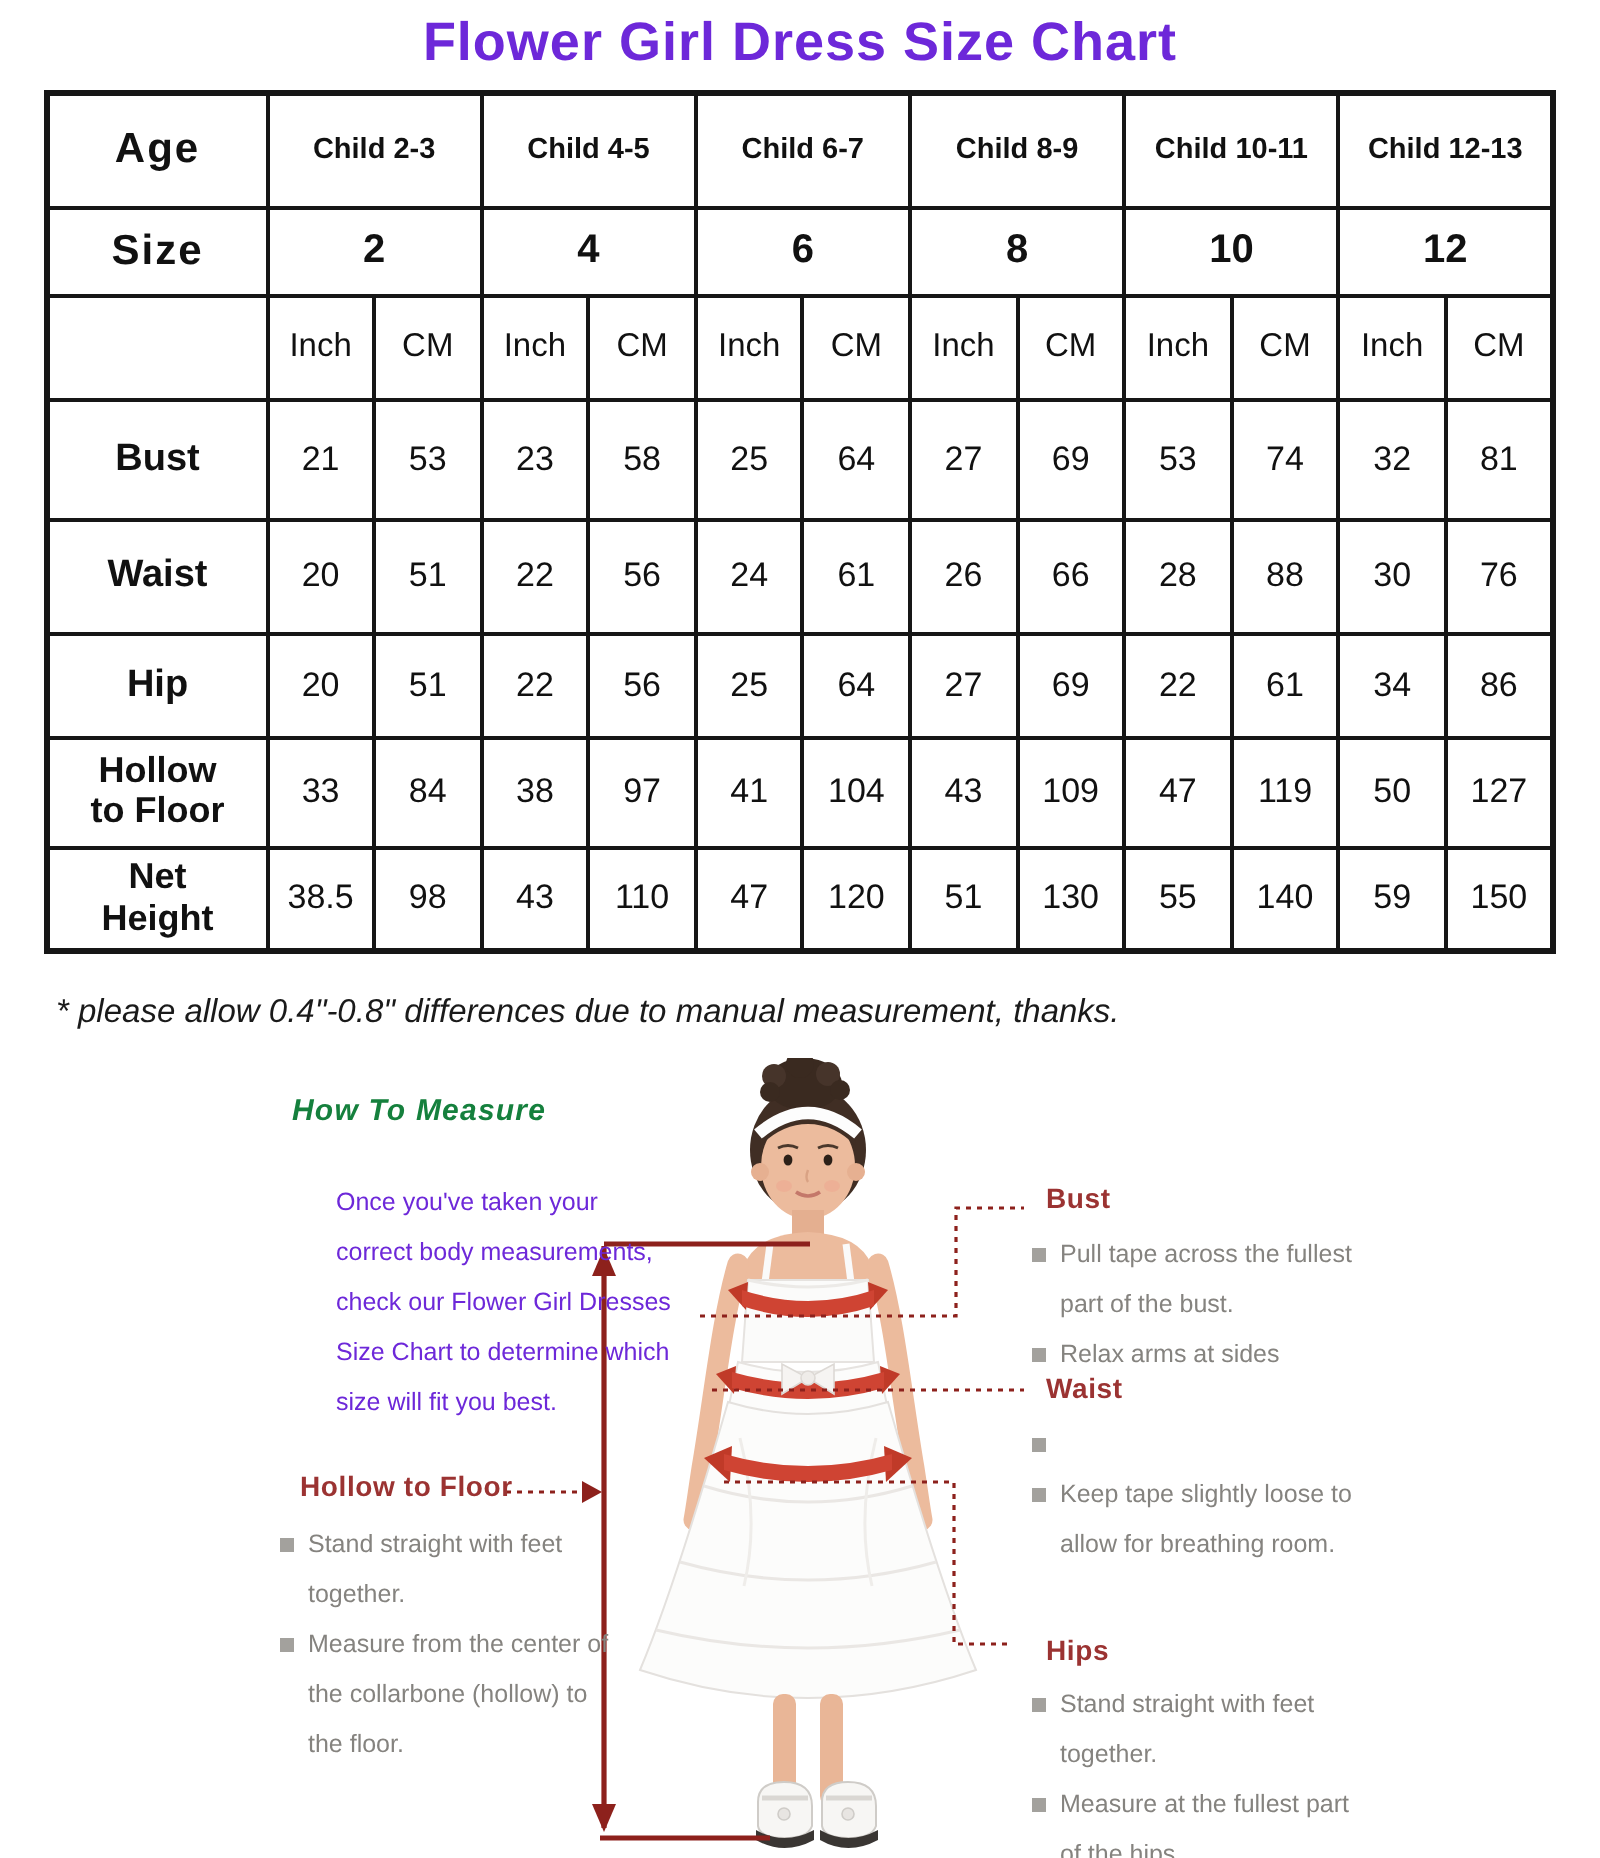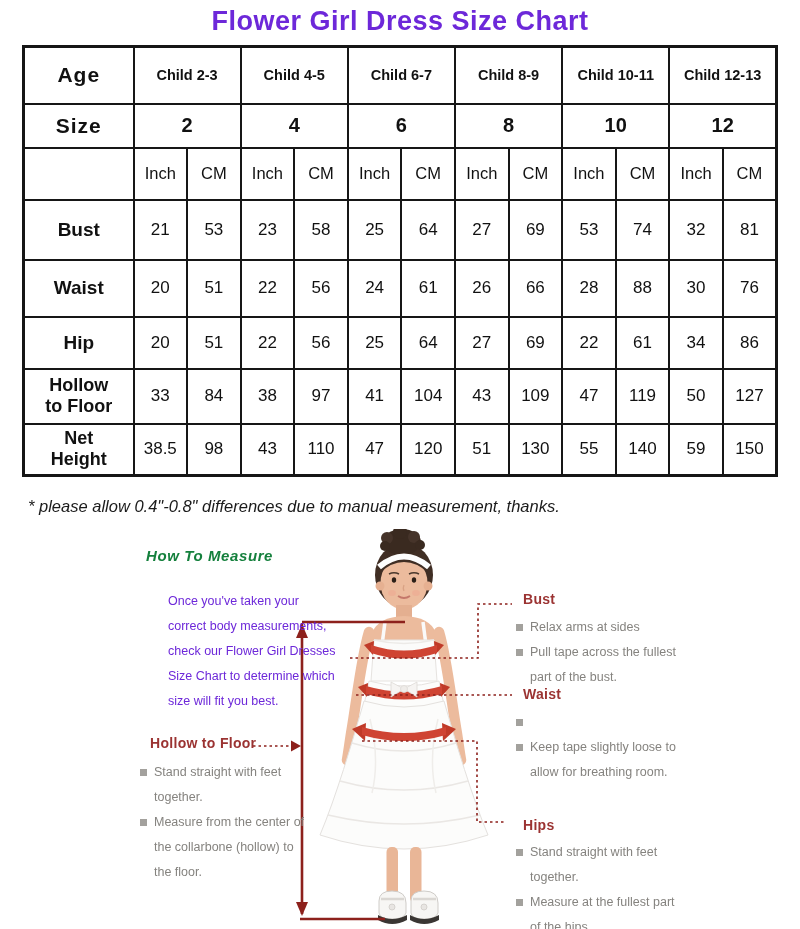--- a/index.html
+++ b/index.html
@@ -311,22 +311,22 @@
     <div class="intro">Once you've taken your correct body measurements, check our Flower Girl Dresses Size Chart to determine which size will fit you best.</div>
 
     <div class="red-head hollow-head">Hollow to Floor</div>
     <div class="bullets bullets-hollow">
       <div class="bullet"><span class="sq"></span><span>Stand straight with feet together.</span></div>
       <div class="bullet"><span class="sq"></span><span>Measure from the center of the collarbone (hollow) to the floor.</span></div>
     </div>
 
     <div class="red-head bust-head">Bust</div>
     <div class="bullets bullets-bust">
+      <div class="bullet"><span class="sq"></span><span>Pull tape across the fullest part of the bust.</span></div>
       <div class="bullet"><span class="sq"></span><span>Relax arms at sides</span></div>
-      <div class="bullet"><span class="sq"></span><span>Pull tape across the fullest part of the bust.</span></div>
     </div>
 
     <div class="red-head waist-head">Waist</div>
     <div class="bullets bullets-waist">
       <div class="bullet"><span class="sq"></span></div>
       <div class="bullet"><span class="sq"></span><span>Keep tape slightly loose to allow for breathing room.</span></div>
     </div>
 
     <div class="red-head hips-head">Hips</div>
     <div class="bullets bullets-hips">

